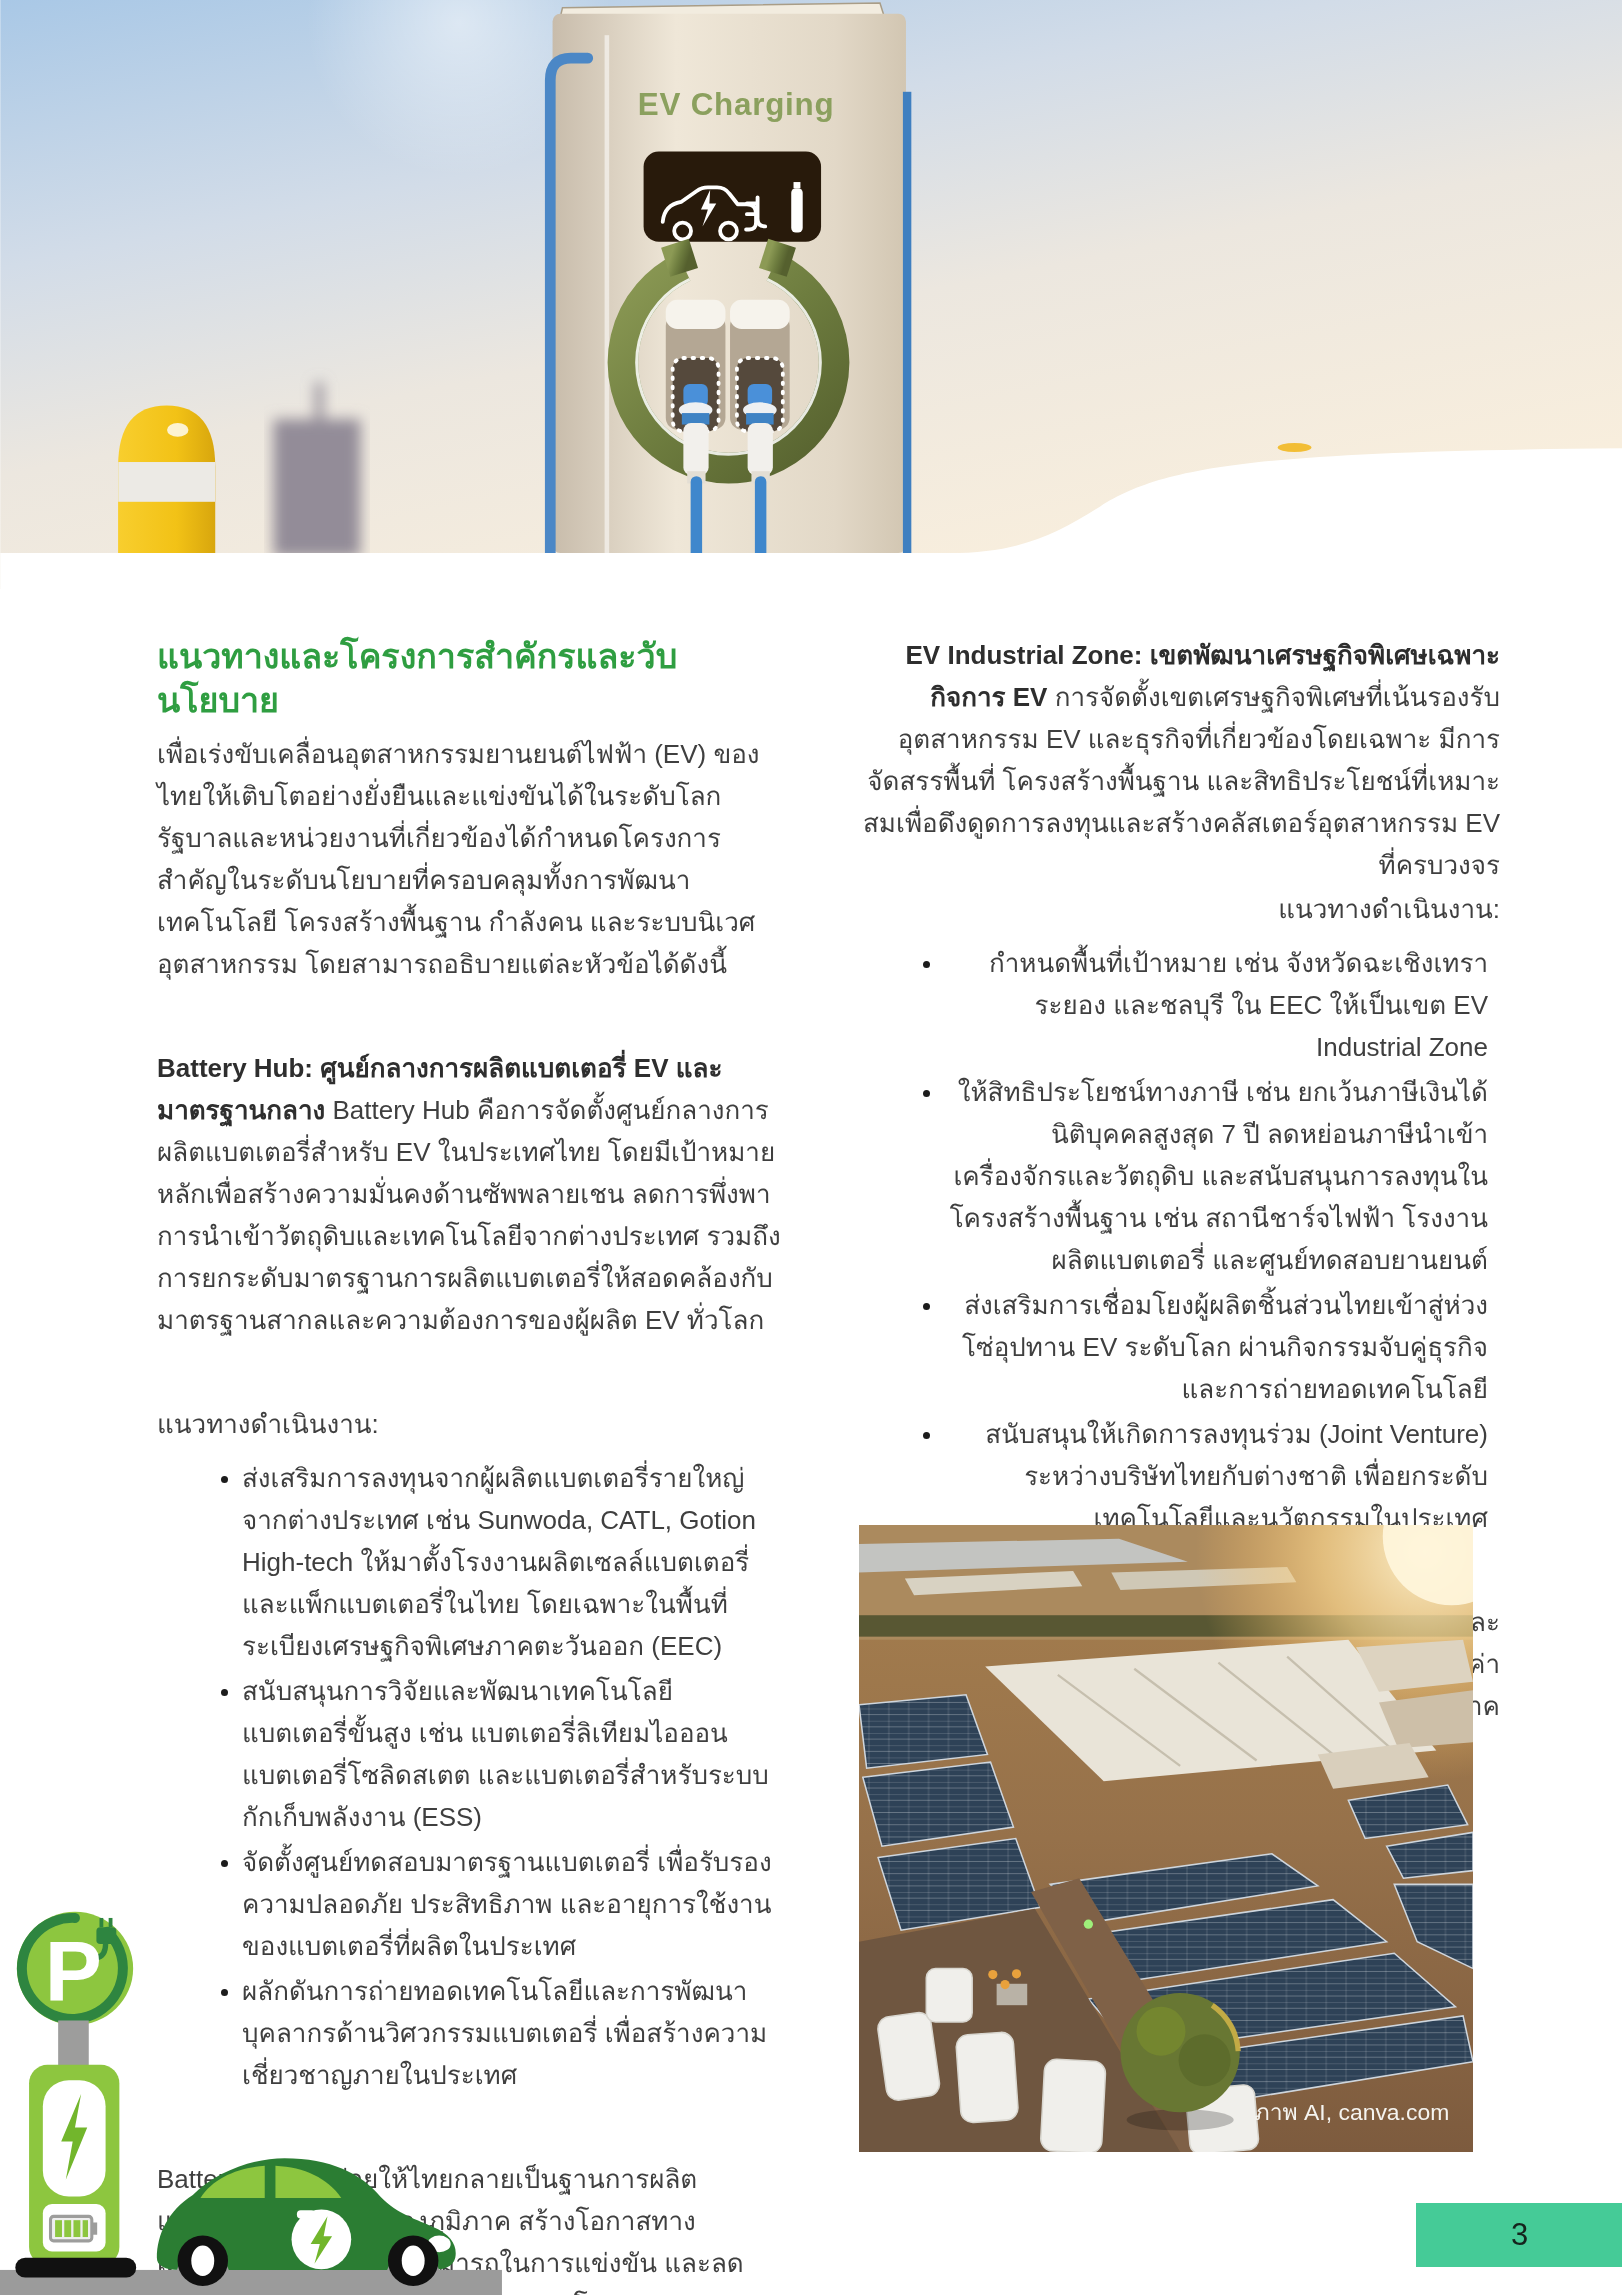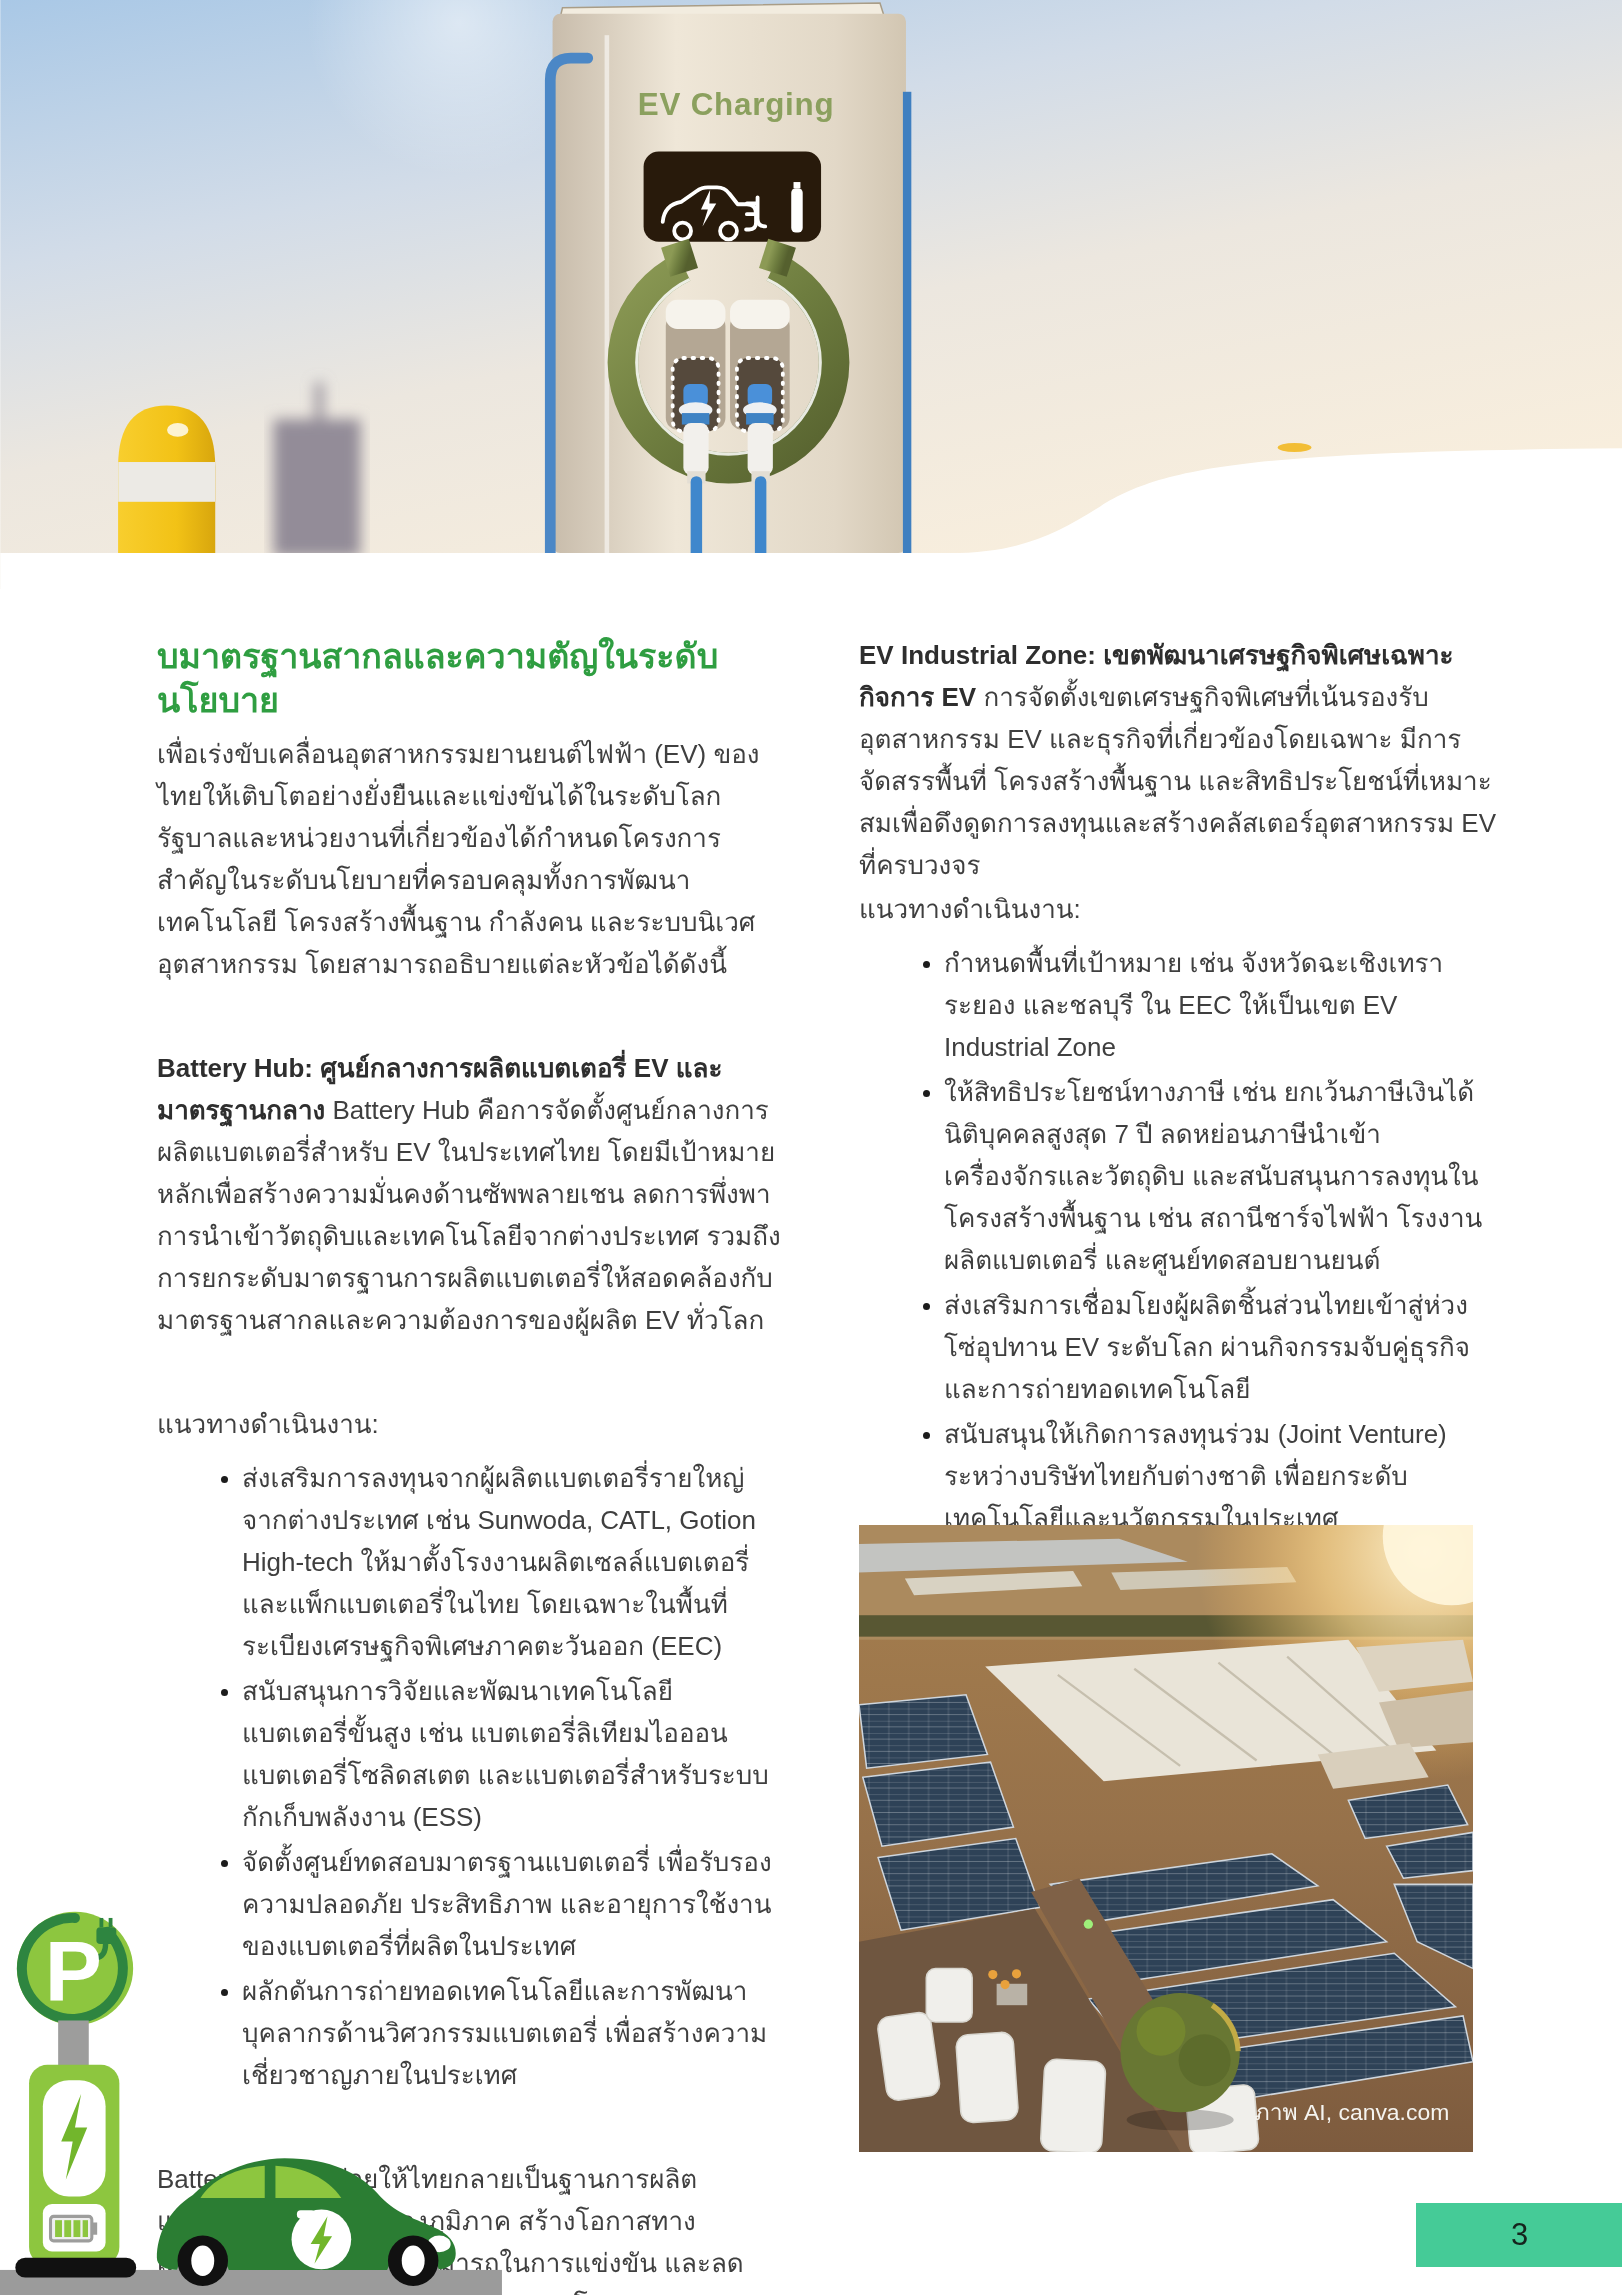--- a/index.html
+++ b/index.html
@@ -6,21 +6,21 @@
   body{width:1623px;height:2295px;position:relative;background:#ffffff;
        font-family:"Liberation Sans","DejaVu Sans",sans-serif;color:#3f3f3f;}
   .page{position:absolute;inset:0;width:1623px;height:2295px;overflow:hidden;background:#fff;}
 
   
   .hero{position:absolute;left:0;top:0;width:1623px;height:589px;}
 
   
   .col{position:absolute;top:634px;font-size:26px;line-height:42px;color:#3f3f3f;}
   .col-left{left:157px;width:627px;}
-  .col-right{left:859px;width:641px;}
+  .col-right{left:859px;width:641px;text-align:right;}
   h1.green{margin:0 0 10.7px 0;font-size:34px;line-height:44px;font-weight:bold;color:#2f9e41;}
   .lead{font-weight:bold;color:#2e2e2e;}
   p{margin:0;}
   .gap-top{margin-top:62px;}
   .small-gap-top{margin-top:1.5px;}
   ul.bullets{margin:12px;padding:0 0 0 73px;}
   ul.bullets li{margin:0 0 3.1px 0;}
   ul.bullets li::marker{color:#1c1c1c;font-size:23px;}
 
   
@@ -142,21 +142,21 @@
           <path d="M994,630 V723" stroke="#3f87cc" stroke-width="15" stroke-linecap="round"></path>
         </g>
       </g>
 
       <path d="M0,770 L0,723 L1240,723 C1330,723 1378,700 1438,662 C1520,610 1640,590 2121,586 L2121,770 Z" fill="#ffffff"></path>
       <ellipse cx="1692" cy="585" rx="22" ry="6" fill="#f2b822" opacity="0.9"></ellipse>
     </svg>
   </div>
 
   <div class="col col-left">
-    <h1 class="green">บมาตรฐานสากลและความตัญในระดับนโยบาย</h1>
+    <h1 class="green">แนวทางและโครงการสำคักรและวับนโยบาย</h1>
     <p>เพื่อเร่งขับเคลื่อนอุตสาหกรรมยานยนต์ไฟฟ้า (EV) ของไทยให้เติบโตอย่างยั่งยืนและแข่งขันได้ในระดับโลก รัฐบาลและหน่วยงานที่เกี่ยวข้องได้กำหนดโครงการสำคัญในระดับนโยบายที่ครอบคลุมทั้งการพัฒนาเทคโนโลยี โครงสร้างพื้นฐาน กำลังคน และระบบนิเวศอุตสาหกรรม โดยสามารถอธิบายแต่ละหัวข้อได้ดังนี้</p>
 
     <p class="gap-top"><span class="lead">Battery Hub: ศูนย์กลางการผลิตแบตเตอรี่ EV และมาตรฐานกลาง</span><span> Battery Hub คือการจัดตั้งศูนย์กลางการผลิตแบตเตอรี่สำหรับ EV ในประเทศไทย โดยมีเป้าหมายหลักเพื่อสร้างความมั่นคงด้านซัพพลายเชน ลดการพึ่งพาการนำเข้าวัตถุดิบและเทคโนโลยีจากต่างประเทศ รวมถึงการยกระดับมาตรฐานการผลิตแบตเตอรี่ให้สอดคล้องกับมาตรฐานสากลและความต้องการของผู้ผลิต EV ทั่วโลก</span></p>
 
     <p class="gap-top">แนวทางดำเนินงาน:</p>
     <ul class="bullets">
       <li>ส่งเสริมการลงทุนจากผู้ผลิตแบตเตอรี่รายใหญ่จากต่างประเทศ เช่น Sunwoda, CATL, Gotion High-tech ให้มาตั้งโรงงานผลิตเซลล์แบตเตอรี่และแพ็กแบตเตอรี่ในไทย โดยเฉพาะในพื้นที่ระเบียงเศรษฐกิจพิเศษภาคตะวันออก (EEC)</li>
       <li>สนับสนุนการวิจัยและพัฒนาเทคโนโลยีแบตเตอรี่ขั้นสูง เช่น แบตเตอรี่ลิเทียมไอออน แบตเตอรี่โซลิดสเตต และแบตเตอรี่สำหรับระบบกักเก็บพลังงาน (ESS)</li>
       <li>จัดตั้งศูนย์ทดสอบมาตรฐานแบตเตอรี่ เพื่อรับรองความปลอดภัย ประสิทธิภาพ และอายุการใช้งานของแบตเตอรี่ที่ผลิตในประเทศ</li>
       <li>ผลักดันการถ่ายทอดเทคโนโลยีและการพัฒนาบุคลากรด้านวิศวกรรมแบตเตอรี่ เพื่อสร้างความเชี่ยวชาญภายในประเทศ</li>

